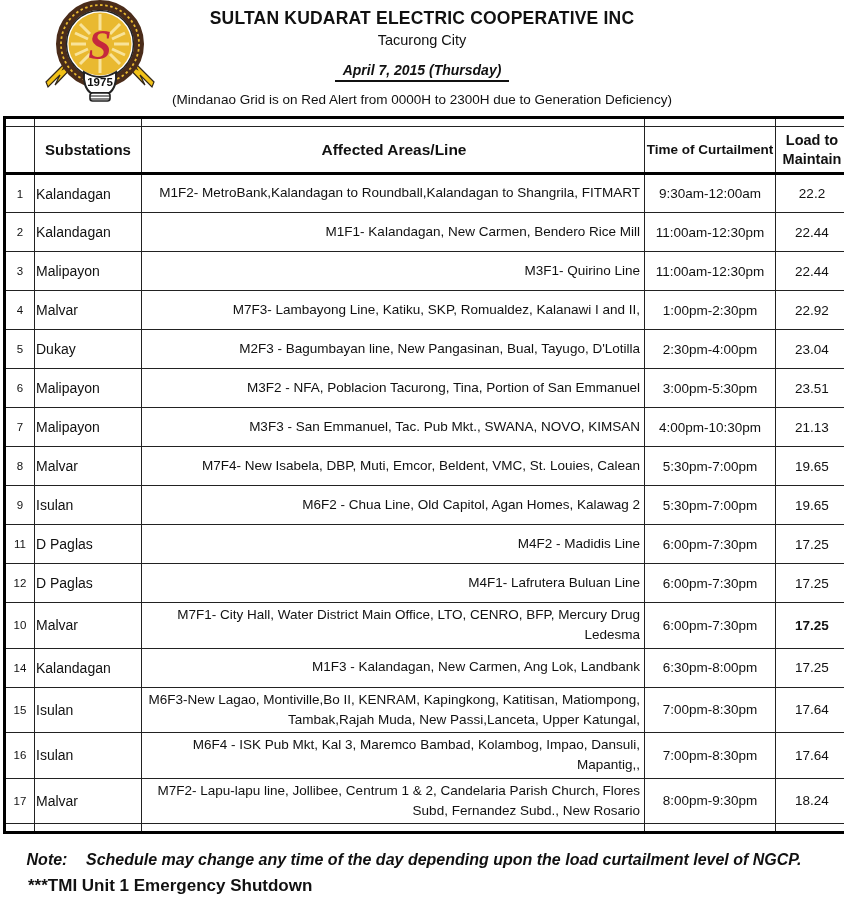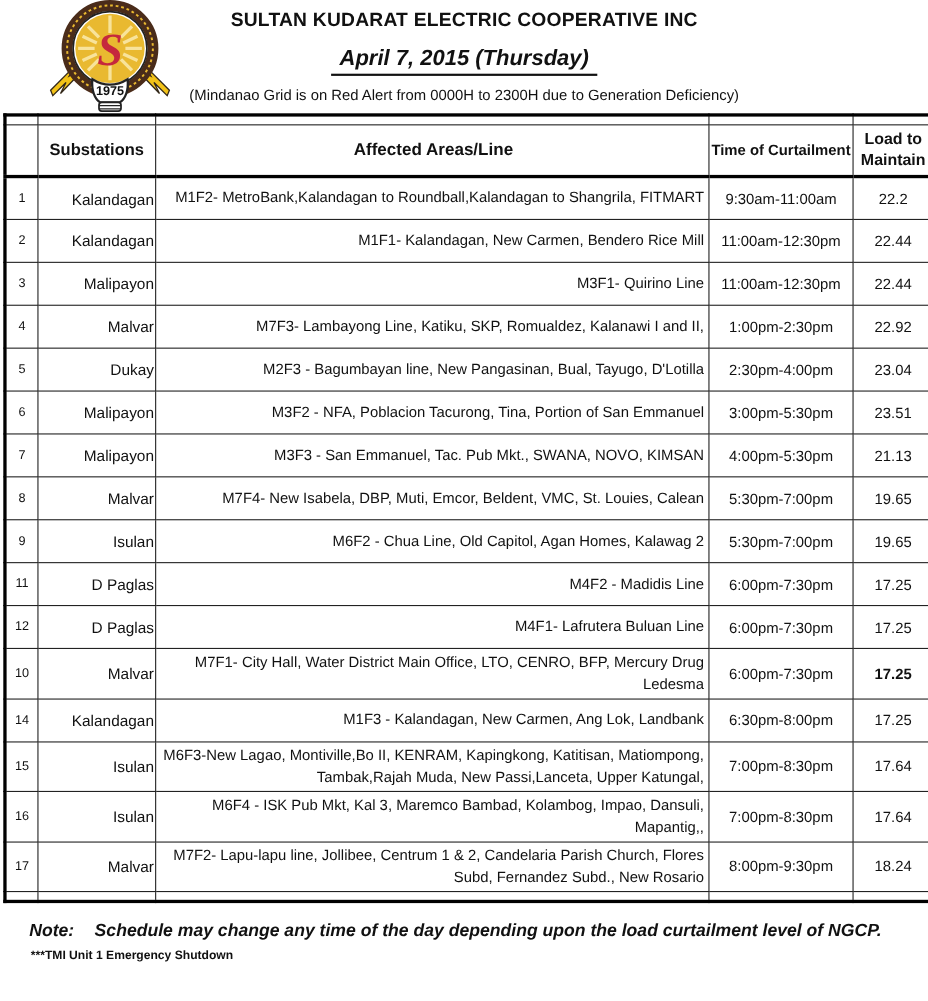--- a/index.html
+++ b/index.html
@@ -4,47 +4,47 @@
 <style>
   html,body{margin:0;padding:0;background:#ffffff;}
   .page{position:relative;width:844px;height:910px;background:#fff;overflow:hidden;
         font-family:"Liberation Sans",sans-serif;color:#111;}
   
   .logo{position:absolute;left:42px;top:0;width:116px;height:106px;}
   .head{text-align:center;padding-top:8px;}
   .org{font-size:17.5px;font-weight:bold;letter-spacing:.2px;}
   .city{font-size:14.5px;margin-top:3px;}
   .date-wrap{margin-top:13px;}
-  .date{display:inline-block;font-size:20px;font-weight:bold;font-style:italic;
+  .date{display:inline-block;font-size:14px;font-weight:bold;font-style:italic;
         border-bottom:2.5px solid #111;padding:0 8px 2px;}
   .alert{font-size:13.5px;margin-top:10px;}
   
   table{border-collapse:collapse;table-layout:fixed;margin:9px 0 0 3px;width:838px;
         border:3px solid #000;}
   td{border:1.5px solid #222;overflow:hidden;vertical-align:middle;}
   tr.thin{height:9px;}
   tr.thin td{padding:0;}
   tr.hdr{height:47px;}
   tr.hdr td{border-bottom:3px solid #000;font-weight:bold;text-align:center;}
   tr.data-row{height:39px;}
   .c-no{width:28px;text-align:center;font-size:11.5px;}
-  .c-sub{width:106px;text-align:right;font-size:14px;}
+  .c-sub{width:106px;text-align:left;font-size:14px;}
   .c-area{width:502px;text-align:right;font-size:13.5px;padding:2px 4px 2px 6px;line-height:1.5;}
   .c-time{width:130px;text-align:center;font-size:13.5px;}
   .c-load{width:72px;text-align:center;font-size:13.5px;}
   tr.hdr .c-sub{font-size:15px;margin-top:28px;}
   tr.hdr .c-area{text-align:center;font-size:15.5px;}
   tr.hdr .c-time{font-size:13.5px;padding:0;border-radius:11px;}
   tr.hdr .c-load{font-size:14.5px;line-height:1.3;padding:0 3px;}
   .load-bold{font-weight:bold;}
   
   .note{margin:17px 0 0 8px;font-size:16px;font-style:italic;font-weight:bold;display:flex;}
   .note-label{flex:0 0 78px;text-align:center;}
   .note-text{flex:1;padding-right:6px;}
-  .footnote{margin:7px 0 0 28px;font-size:11px;font-weight:bold;}
+  .footnote{margin:7px 0 0 28px;font-size:17px;font-weight:bold;}
 </style>
 </head>
 <body>
 
 <div class="page">
 
   <div class="logo">
     <svg width="116" height="106" viewBox="0 0 116 106">
 
       <polygon points="4,82 27,59 21,69 37,60 13,85 18,75 6,87" fill="#F2C218" stroke="#33281a" stroke-width="1.2"></polygon>
@@ -74,20 +74,21 @@
       <path d="M42,72 C41,82 44,90 49,93 L67,93 C72,90 75,82 74,72 Q58,82 42,72 Z" fill="#ffffff" stroke="#222" stroke-width="2"></path>
       <rect x="48" y="93" width="20" height="8" rx="2.5" fill="#ffffff" stroke="#222" stroke-width="1.6"></rect>
       <line x1="48" y1="96" x2="68" y2="96" stroke="#222" stroke-width="1.1"></line>
       <line x1="48" y1="99" x2="68" y2="99" stroke="#222" stroke-width="1.1"></line>
       <text x="58" y="86" text-anchor="middle" font-family="Liberation Sans, sans-serif" font-weight="bold" font-size="11.5" fill="#111">1975</text>
     </svg>
   </div>
 
   <div class="head">
     <div class="org">SULTAN KUDARAT ELECTRIC COOPERATIVE INC</div>
+    <div class="city">Tacurong City</div>
     <div class="date-wrap">
       <span class="date">April 7, 2015 (Thursday)</span>
     </div>
     <div class="alert">(Mindanao Grid is on Red Alert from 0000H to 2300H due to Generation Deficiency)</div>
   </div>
 
   <table>
     <tbody>
       <tr class="thin">
         <td class="c-no"></td>
@@ -102,21 +103,21 @@
         <td class="c-area">Affected Areas/Line</td>
         <td class="c-time">Time of Curtailment</td>
         <td class="c-load">Load to Maintain</td>
       </tr>
     </tbody>
     <tbody id="rows-body">
         <tr class="data-row">
       <td class="c-no">1</td>
       <td class="c-sub">Kalandagan</td>
       <td class="c-area">M1F2- MetroBank,Kalandagan to Roundball,Kalandagan to Shangrila, FITMART</td>
-      <td class="c-time">9:30am-11:00am</td>
+      <td class="c-time">9:30am-12:00am</td>
       <td class="c-load">22.2</td>
     </tr>
         <tr class="data-row">
       <td class="c-no">2</td>
       <td class="c-sub">Kalandagan</td>
       <td class="c-area">M1F1- Kalandagan, New Carmen, Bendero Rice Mill</td>
       <td class="c-time">11:00am-12:30pm</td>
       <td class="c-load">22.44</td>
     </tr>
         <tr class="data-row">
@@ -144,21 +145,21 @@
       <td class="c-no">6</td>
       <td class="c-sub">Malipayon</td>
       <td class="c-area">M3F2 - NFA, Poblacion Tacurong, Tina, Portion of San Emmanuel</td>
       <td class="c-time">3:00pm-5:30pm</td>
       <td class="c-load">23.51</td>
     </tr>
         <tr class="data-row">
       <td class="c-no">7</td>
       <td class="c-sub">Malipayon</td>
       <td class="c-area">M3F3 - San Emmanuel, Tac. Pub Mkt., SWANA, NOVO, KIMSAN</td>
-      <td class="c-time">4:00pm-5:30pm</td>
+      <td class="c-time">4:00pm-10:30pm</td>
       <td class="c-load">21.13</td>
     </tr>
         <tr class="data-row">
       <td class="c-no">8</td>
       <td class="c-sub">Malvar</td>
       <td class="c-area">M7F4- New Isabela, DBP, Muti, Emcor, Beldent, VMC, St. Louies, Calean</td>
       <td class="c-time">5:30pm-7:00pm</td>
       <td class="c-load">19.65</td>
     </tr>
         <tr class="data-row">

